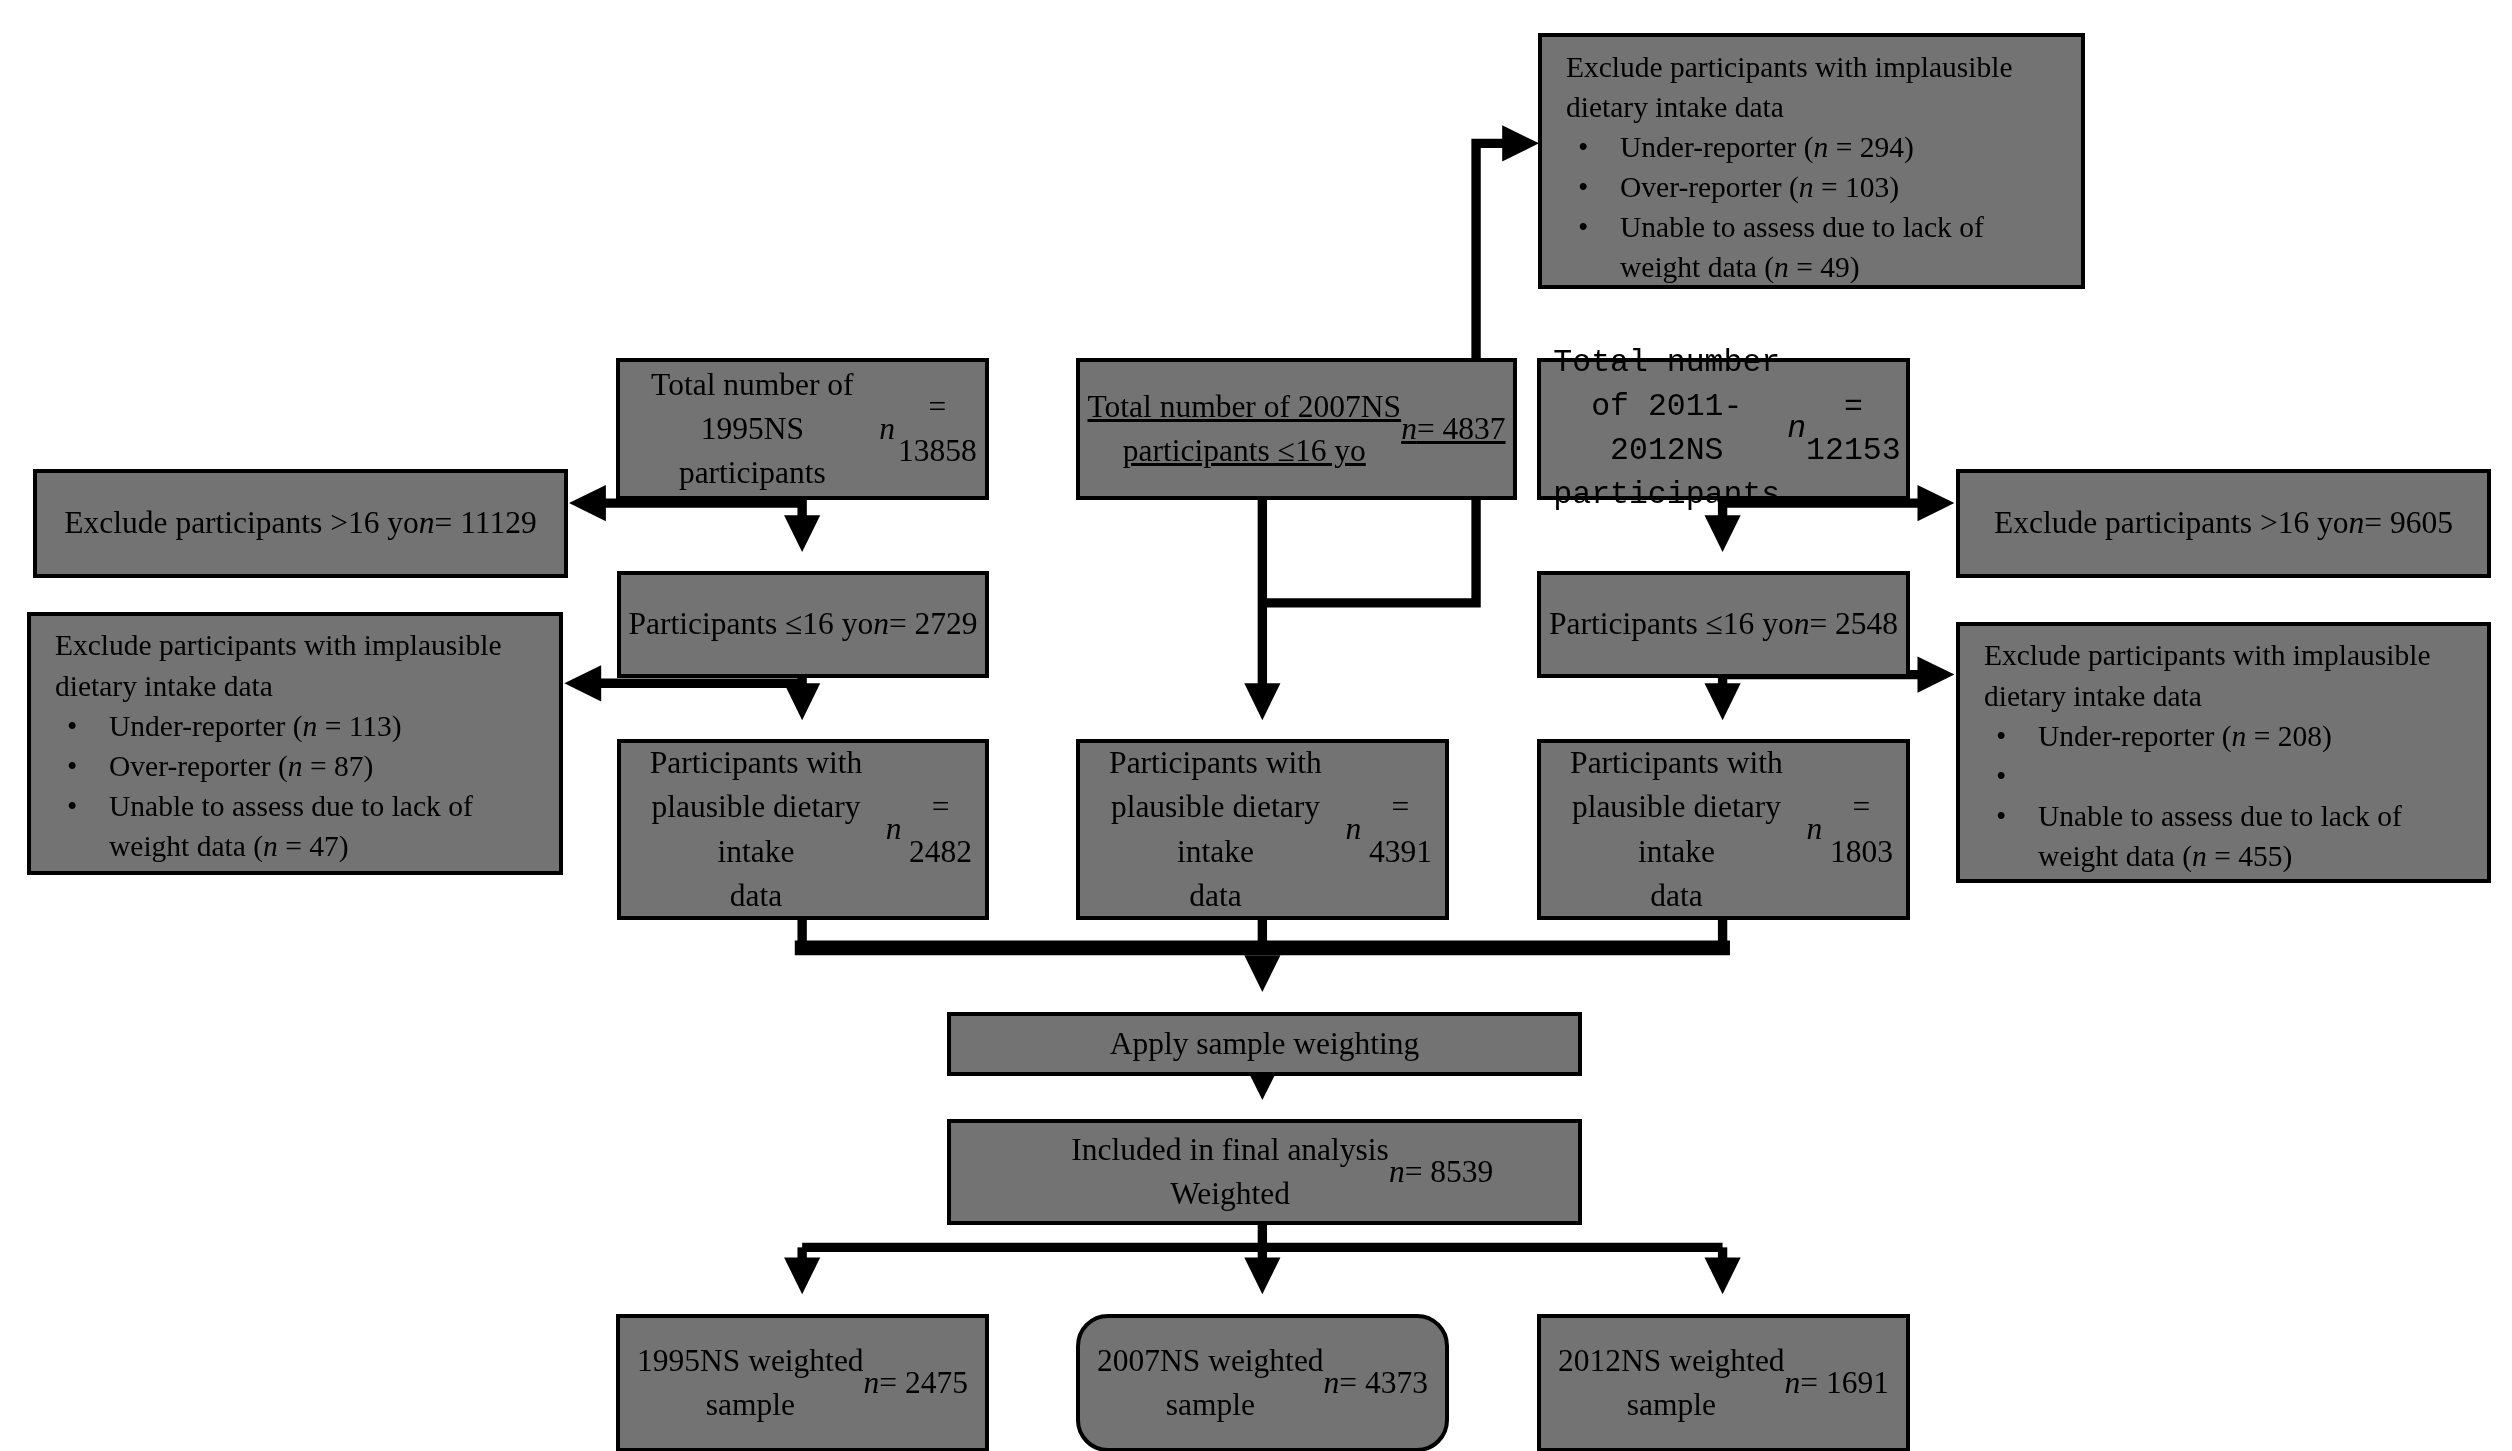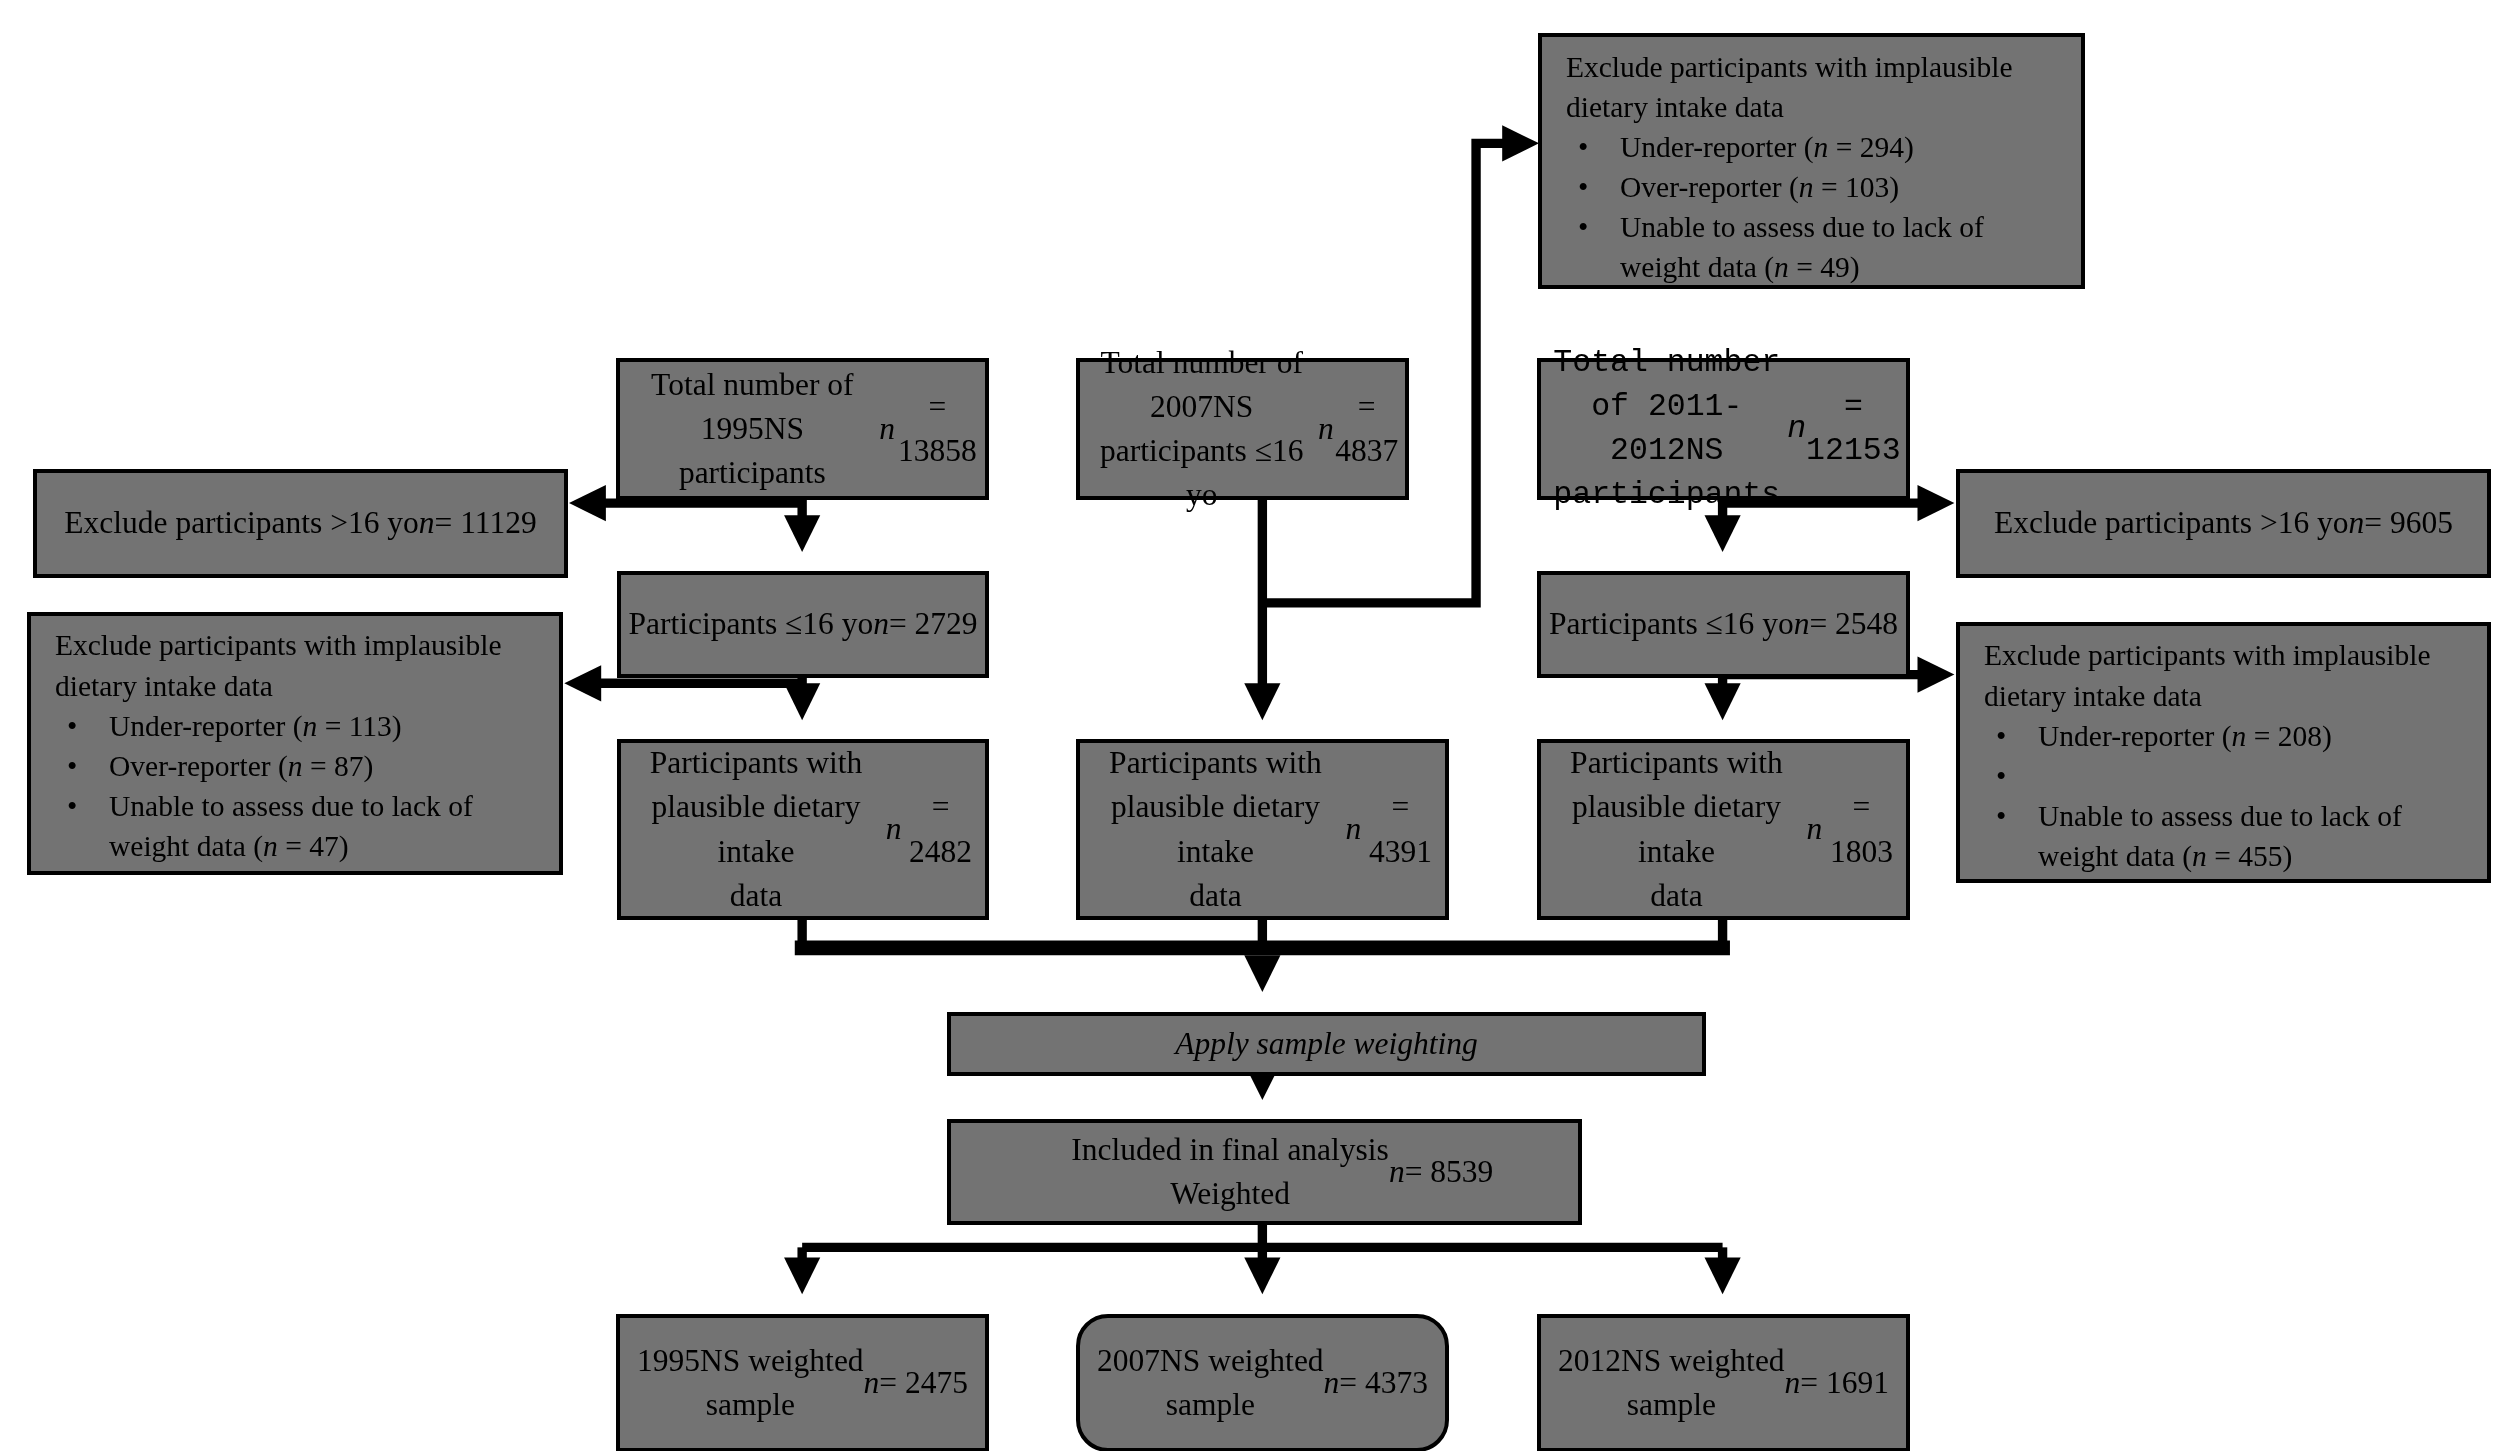--- a/index.html
+++ b/index.html
@@ -128,21 +128,21 @@
     <div class="bullet-row">
       <span class="dot">•</span>
       <div class="btxt">Unable to assess due to lack of
 weight data (<i>n</i> = 49)</div>
     </div>
   </div>
 
   <div class="box center" style="left:616px;top:338px;width:373px;height:142px;">Total number of 1995NS
 participants
 <i>n</i> = 13858</div>
-  <div class="box center" style="left:1076px;top:338px;width:333px;height:142px;">Total number of 2007NS
+  <div class="box center" style="left:1076px;top:338px;width:441px;height:142px;text-decoration:underline;">Total number of 2007NS
 participants ≤16 yo
 <i>n</i> = 4837</div>
   <div class="box center" style="left:1537px;top:338px;width:373px;height:142px;font-family:Liberation Mono, monospace;">Total number of 2011-
 2012NS participants
 <i>n</i> = 12153</div>
 
   <div class="box center" style="left:33px;top:449px;width:535px;height:109px;">Exclude participants &gt;16 yo
 <i>n</i> = 11129</div>
   <div class="box center" style="left:1956px;top:449px;width:535px;height:109px;">Exclude participants &gt;16 yo
 <i>n</i> = 9605</div>
@@ -193,21 +193,21 @@
 <i>n</i> = 2482</div>
   <div class="box center" style="left:1076px;top:719px;width:373px;height:181px;">Participants with
 plausible dietary intake
 data
 <i>n</i> = 4391</div>
   <div class="box center" style="left:1537px;top:719px;width:373px;height:181px;">Participants with
 plausible dietary intake
 data
 <i>n</i> = 1803</div>
 
-  <div class="box center" style="left:947px;top:992px;width:759px;height:64px;font-style:italic;">Apply sample weighting</div>
+  <div class="box center" style="left:947px;top:992px;width:635px;height:64px;">Apply sample weighting</div>
   <div class="box center" style="left:947px;top:1099px;width:635px;height:106px;padding-left:41px;">Included in final analysis
 Weighted <i>n</i> = 8539</div>
 
   <div class="box center" style="left:616px;top:1294px;width:373px;height:138px;">1995NS weighted
 sample
 <i>n</i> = 2475</div>
   <div class="box center" style="left:1076px;top:1294px;width:373px;height:138px;border-radius:32px;">2007NS weighted
 sample
 <i>n</i> = 4373</div>
   <div class="box center" style="left:1537px;top:1294px;width:373px;height:138px;">2012NS weighted

